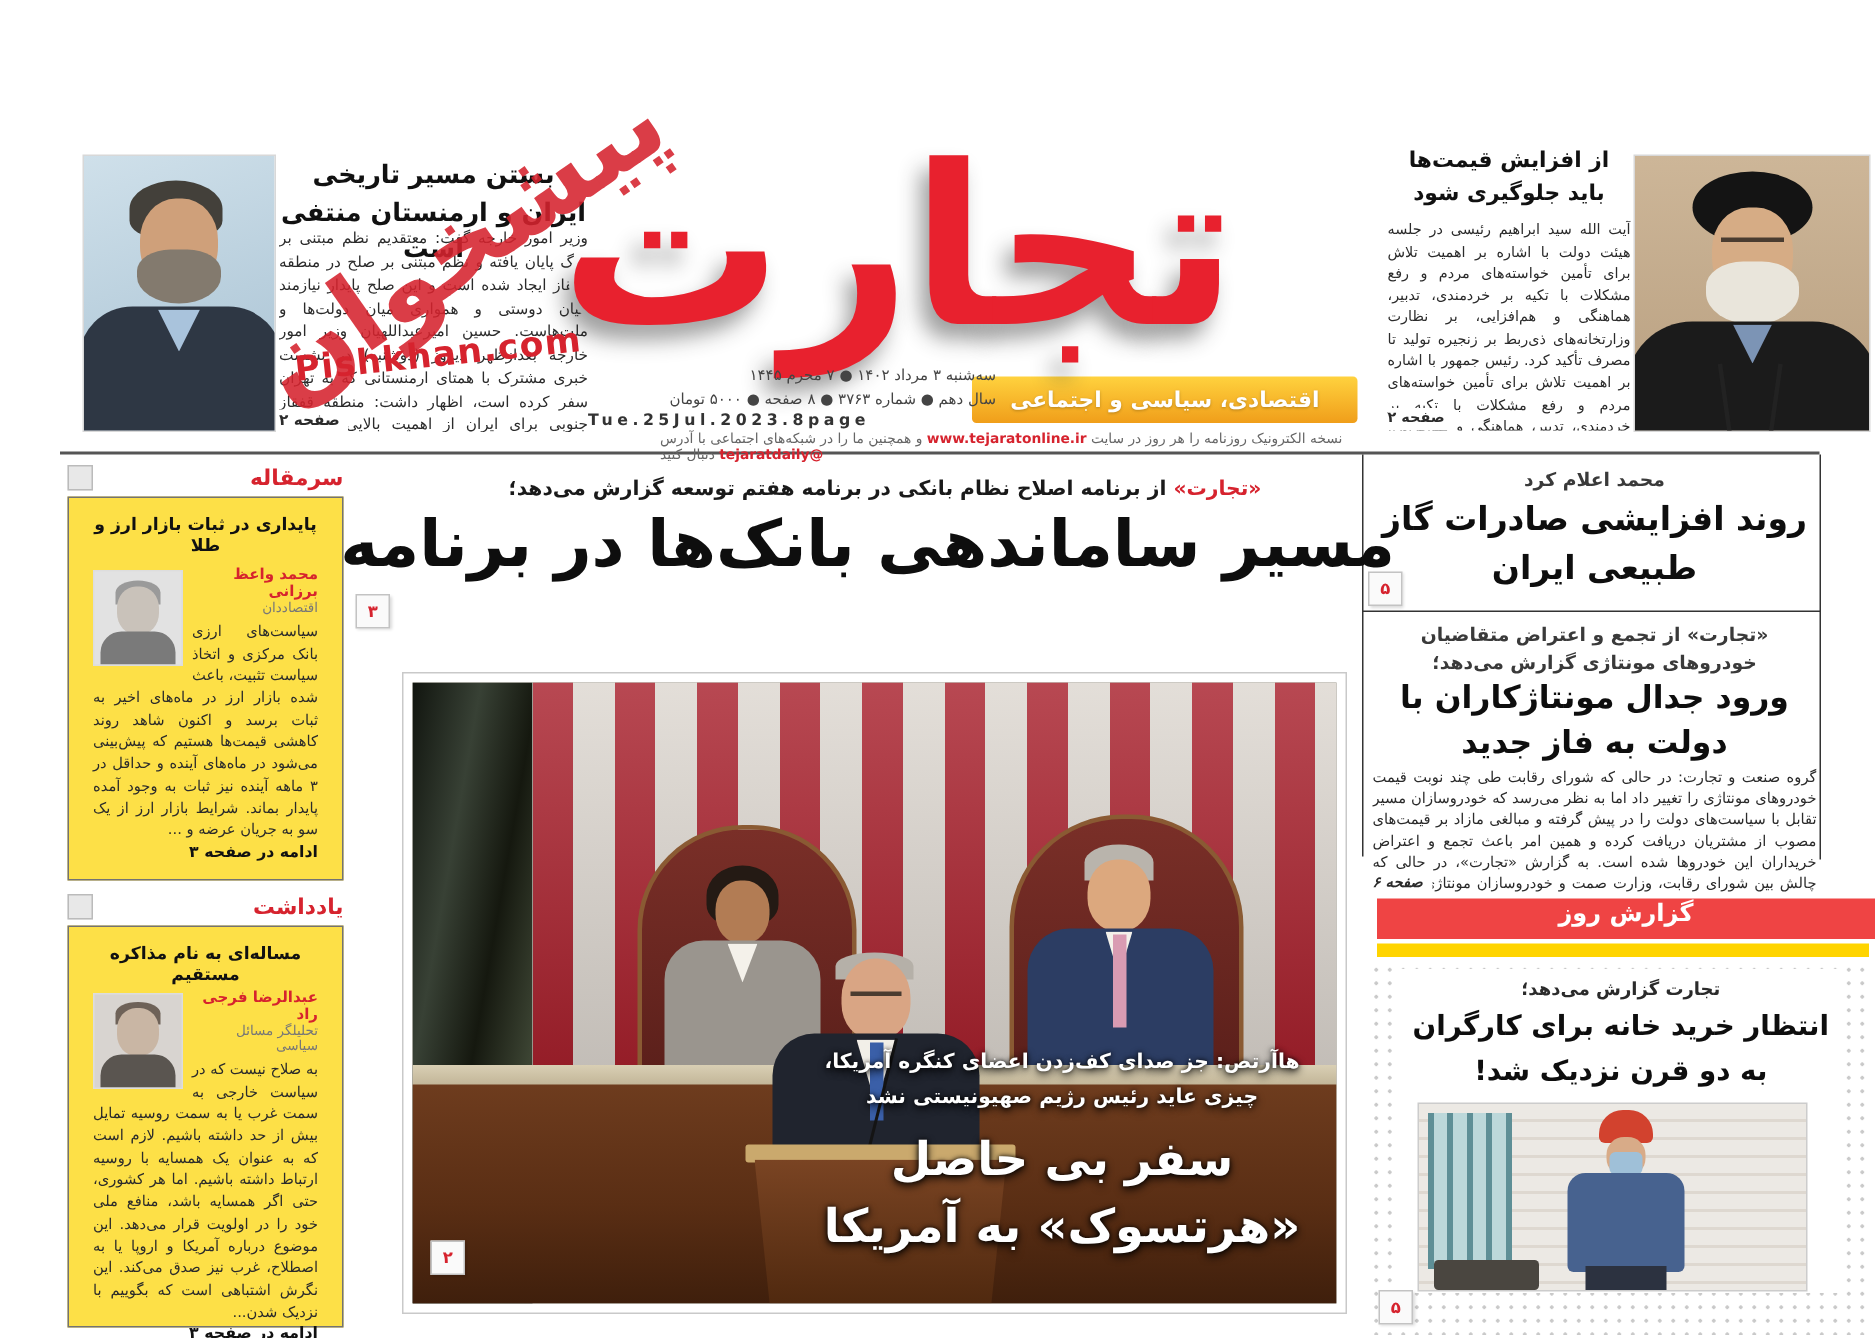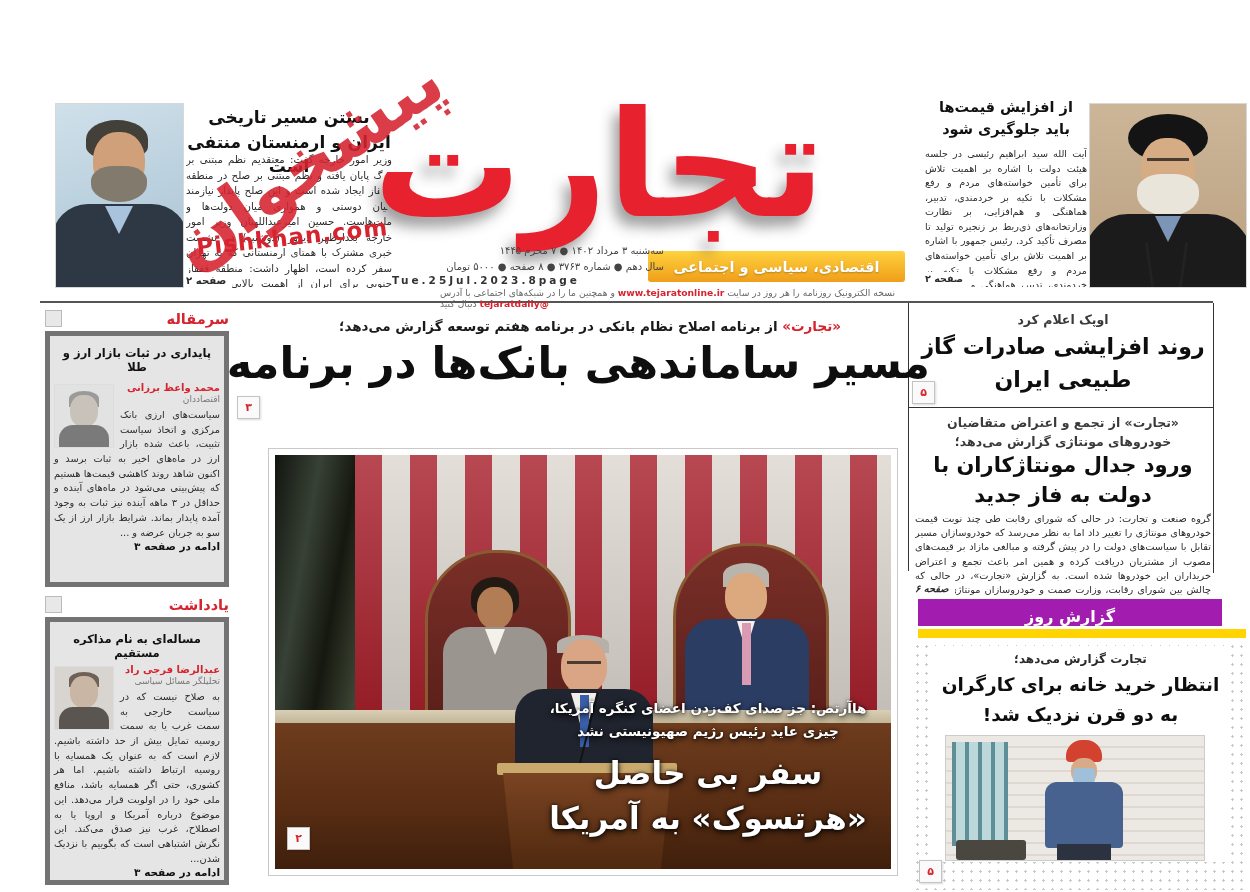--- a/index.html
+++ b/index.html
@@ -11,21 +11,21 @@
   .j{text-align:justify;text-align-last:right;}
   .hl{color:#111;font-weight:bold;}
   .red{color:#d6232e;}
   .small-body{font-size:10.2px;line-height:1.52;color:#2b2b2b;}
   .pagebox{width:21px;height:21px;background:#fafafa;border:1px solid #c3c3c3;box-shadow:1px 1px 2px rgba(0,0,0,.15);color:#d6232e;font-size:11px;font-weight:bold;display:flex;align-items:center;justify-content:center;}
   .rule{background:#555;}
   .dots{background-image:radial-gradient(circle,#c9c9c9 1.1px,transparent 1.3px);background-size:9px 9px;}
   .photo-frame{border:1px solid #c9c9c9;background:#fff;}
   .tabrow{display:flex;align-items:center;justify-content:flex-start;gap:6px;}
   .tabsq{width:15px;height:15px;background:#e8e8e8;border:1px solid #bbb;}
-  .sidebox{border:5px solid #737373;background:#e5e5e5;padding:10px 4px;box-sizing:border-box;}
+  .sidebox{border:1px solid #737373;background:#fde047;padding:10px 16px;box-sizing:border-box;}
   .author-name{color:#d6232e;font-size:10px;font-weight:bold;margin:2px 0 0;}
   .author-role{color:#777;font-size:9px;margin:1px 0 4px;}
   .author-photo{float:left;margin:2px 0 4px 0;margin-right:6px;border:1px solid #ddd;position:relative;overflow:hidden;}
   .more{font-weight:bold;font-size:10.5px;color:#111;margin-top:0;}
   .wm{color:#d6232e;z-index:60;pointer-events:none;}
   .cap-shadow{text-shadow:0 2px 6px rgba(0,0,0,.95),0 0 3px rgba(0,0,0,.85);}
 </style>
 </head>
 <body>
 
@@ -121,32 +121,32 @@
 
       <div class="abs rtl cap-shadow" style="right:18px;top:242px;width:330px;text-align:center;color:#fff;font-size:13.5px;font-weight:bold;line-height:1.7;">هاآرتص: جز صدای کف‌زدن اعضای کنگره آمریکا، چیزی عاید رئیس رژیم صهیونیستی نشد</div>
       <div class="abs rtl cap-shadow c" style="right:18px;top:296px;width:330px;color:#fff;font-weight:900;">
         <div style="font-size:31px;line-height:1.45;">سفر بی حاصل</div>
         <div style="font-size:31px;line-height:1.45;">«هرتسوک» به آمریکا</div>
       </div>
       <div class="abs pagebox" style="left:12px;top:372px;">۲</div>
     </div>
   </div>
 
-  <div class="abs c" style="left:915px;top:312px;width:296px;font-size:12.5px;font-weight:bold;color:#3a3a3a;">اوپک اعلام کرد</div>
+  <div class="abs c" style="left:915px;top:312px;width:296px;font-size:12.5px;font-weight:bold;color:#3a3a3a;">محمد اعلام کرد</div>
   <div class="abs c" style="left:915px;top:330px;width:296px;font-size:22px;font-weight:900;line-height:1.5;color:#0e0e0e;">روند افزایشی صادرات گاز طبیعی ایران</div>
   <div class="abs pagebox" style="left:912px;top:381px;">۵</div>
 
   <div class="abs c" style="left:915px;top:413px;width:296px;font-size:12.5px;font-weight:bold;color:#3a3a3a;line-height:1.55;">«تجارت» از تجمع و اعتراض متقاضیان خودروهای مونتاژی گزارش می‌دهد؛</div>
   <div class="abs c" style="left:915px;top:450px;width:296px;font-size:21px;font-weight:900;line-height:1.45;color:#0e0e0e;">ورود جدال مونتاژکاران با دولت به فاز جدید</div>
   <div class="abs j small-body" style="left:915px;top:512px;width:296px;height:84px;overflow:hidden;font-size:9.8px;line-height:1.45;">
     <span>گروه صنعت و تجارت: در حالی که شورای رقابت طی چند نوبت قیمت خودروهای مونتاژی را تغییر داد اما به نظر می‌رسد که خودروسازان مسیر تقابل با سیاست‌های دولت را در پیش گرفته و مبالغی مازاد بر قیمت‌های مصوب از مشتریان دریافت کرده و همین امر باعث تجمع و اعتراض خریداران این خودروها شده است. به گزارش «تجارت»، در حالی که چالش بین شورای رقابت، وزارت صمت و خودروسازان مونتاژی همچنان ادامه دارد این بار اما این ...</span>
     <strong class="abs" style="left:0;bottom:0;background:#fff;padding-right:6px;font-style:italic;">صفحه ۶</strong>
   </div>
 
-  <div class="abs" style="left:918px;top:599px;width:304px;height:27px;background:#a21caf;display:flex;align-items:flex-end;justify-content:center;">
+  <div class="abs" style="left:918px;top:599px;width:332px;height:27px;background:#ef4444;display:flex;align-items:flex-start;justify-content:center;">
     <span style="color:#fff;font-weight:900;font-size:16px;">گزارش روز</span>
   </div>
   <div class="abs" style="left:918px;top:629px;width:328px;height:9px;background:#ffd400;"></div>
 
   <div class="abs dots" style="left:913px;top:642px;width:335px;height:248px;">
     <div class="abs" style="left:18px;top:4px;width:299px;height:216px;background:#fff;"></div>
     <div class="abs c" style="left:18px;top:10px;width:299px;font-size:12px;font-weight:bold;color:#2b2b2b;">تجارت گزارش می‌دهد؛</div>
     <div class="abs c" style="left:18px;top:28px;width:299px;font-size:18.5px;font-weight:900;line-height:1.6;color:#0e0e0e;">انتظار خرید خانه برای کارگران به دو قرن نزدیک شد!</div>
 
     <div class="abs" style="left:32px;top:93px;width:258px;height:124px;border:1px solid #ccc;overflow:hidden;background:repeating-linear-gradient(180deg,#ece9e4 0 10px,#ded8d0 10px 12px);">

